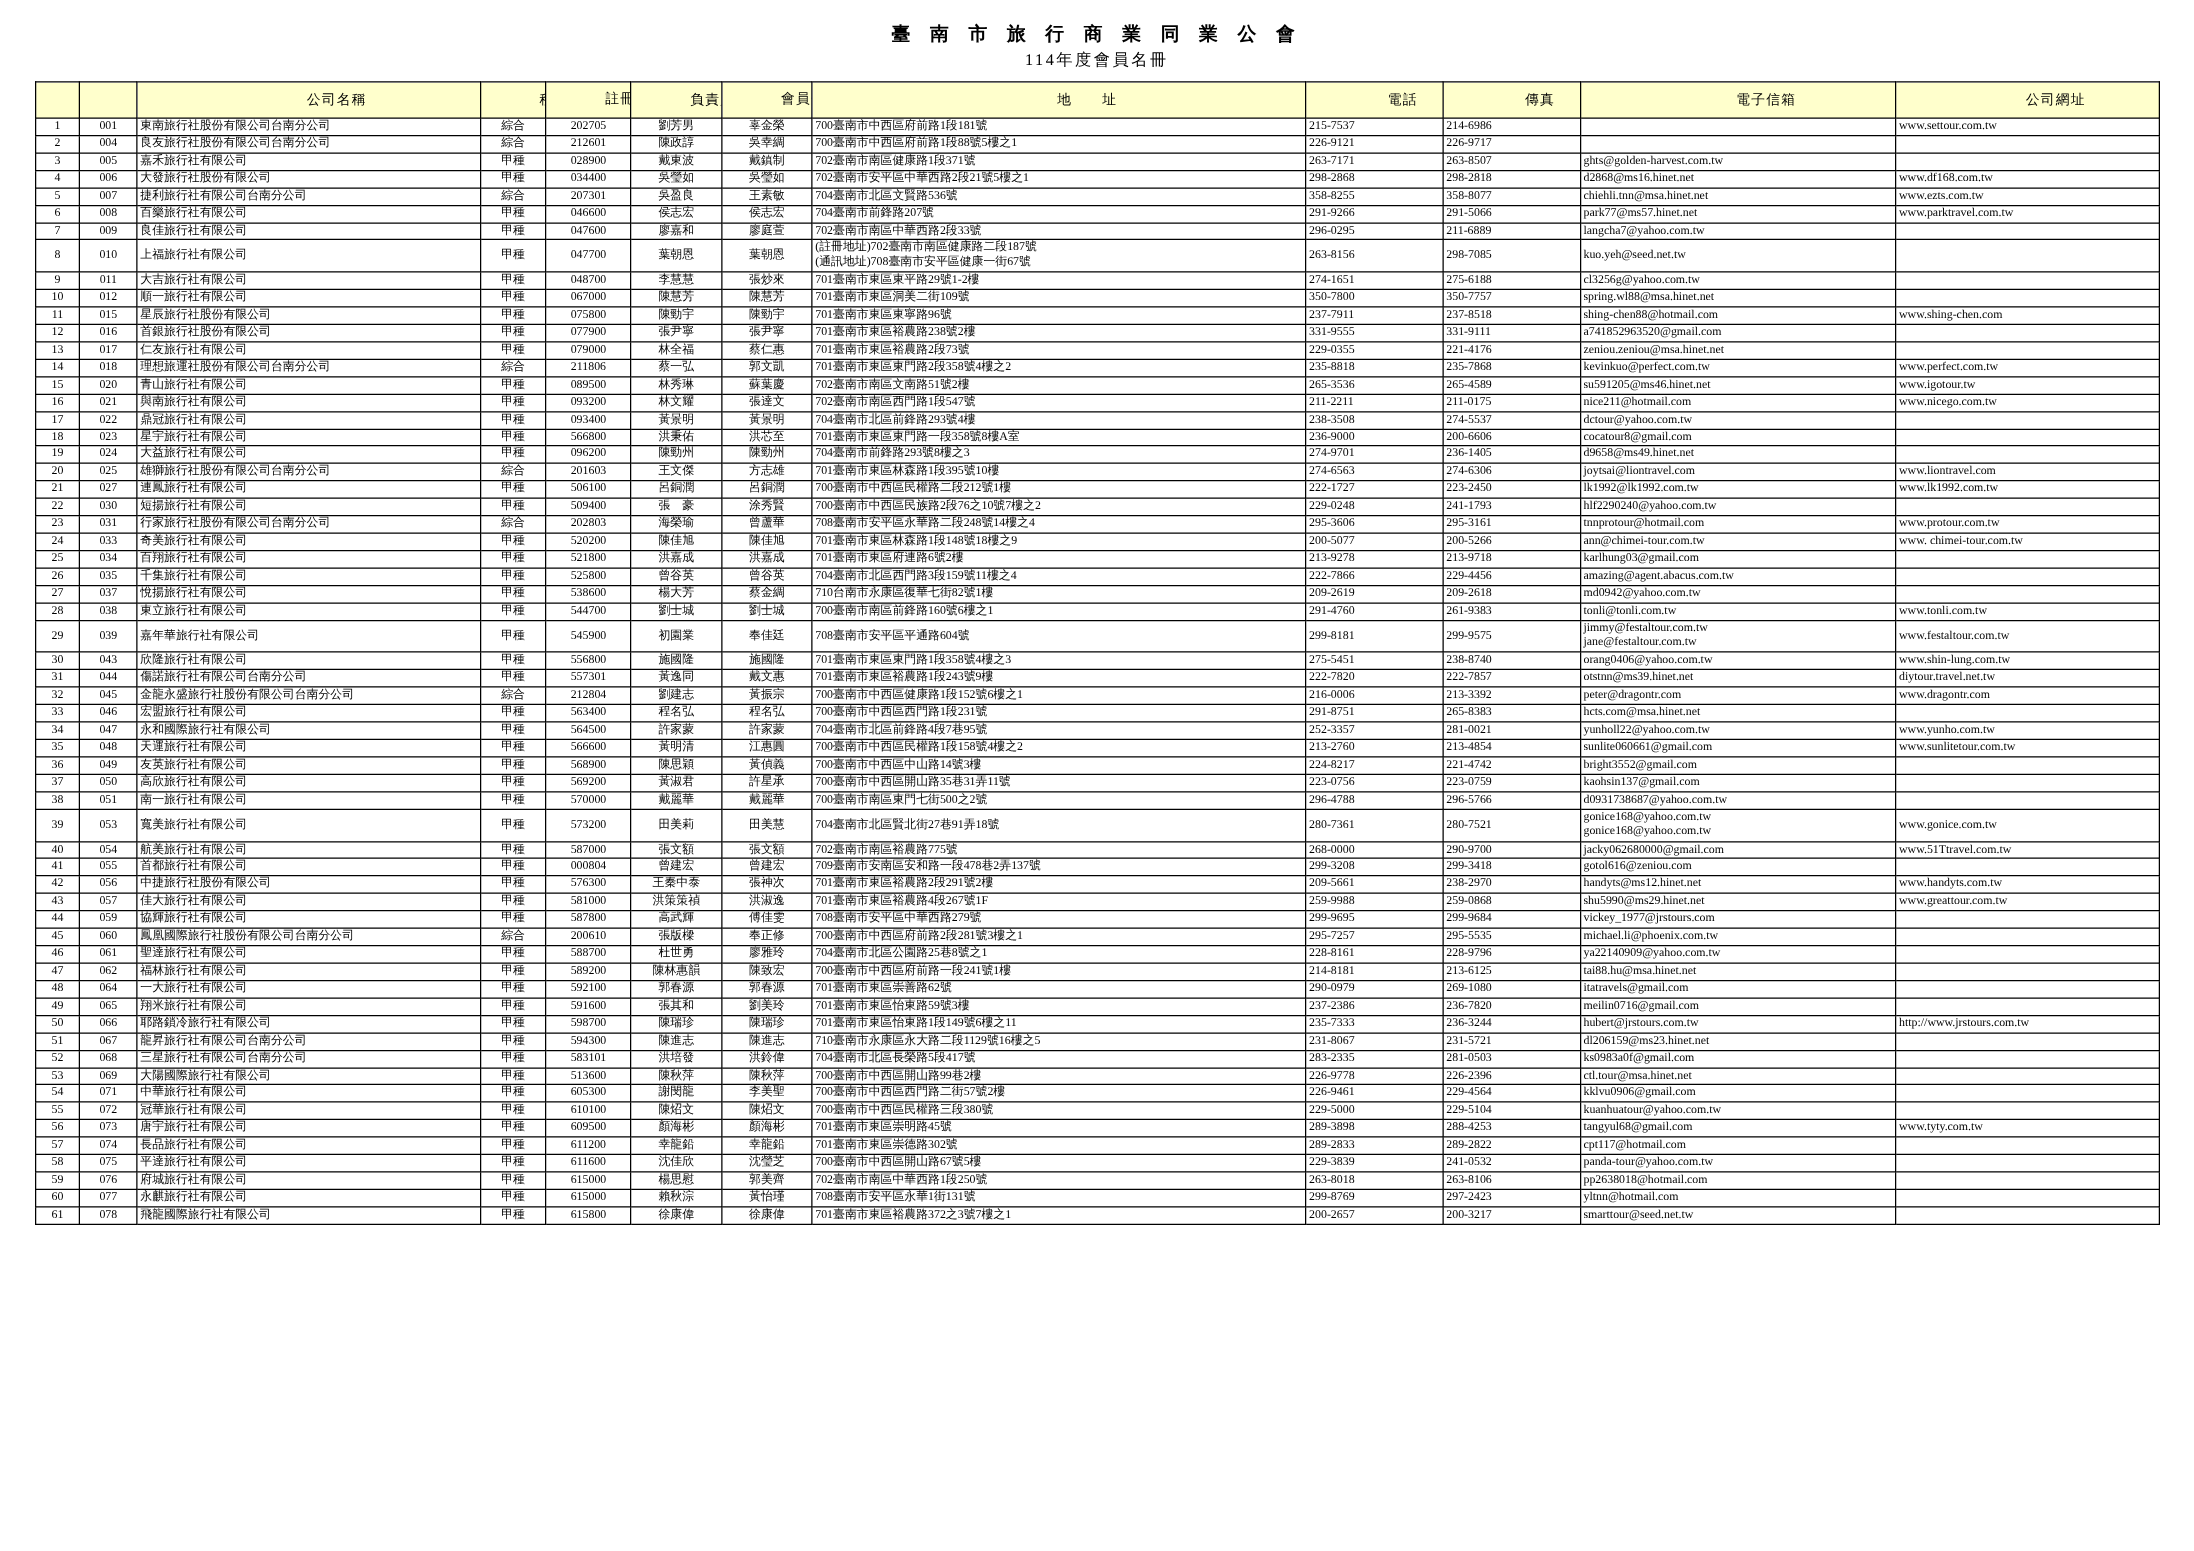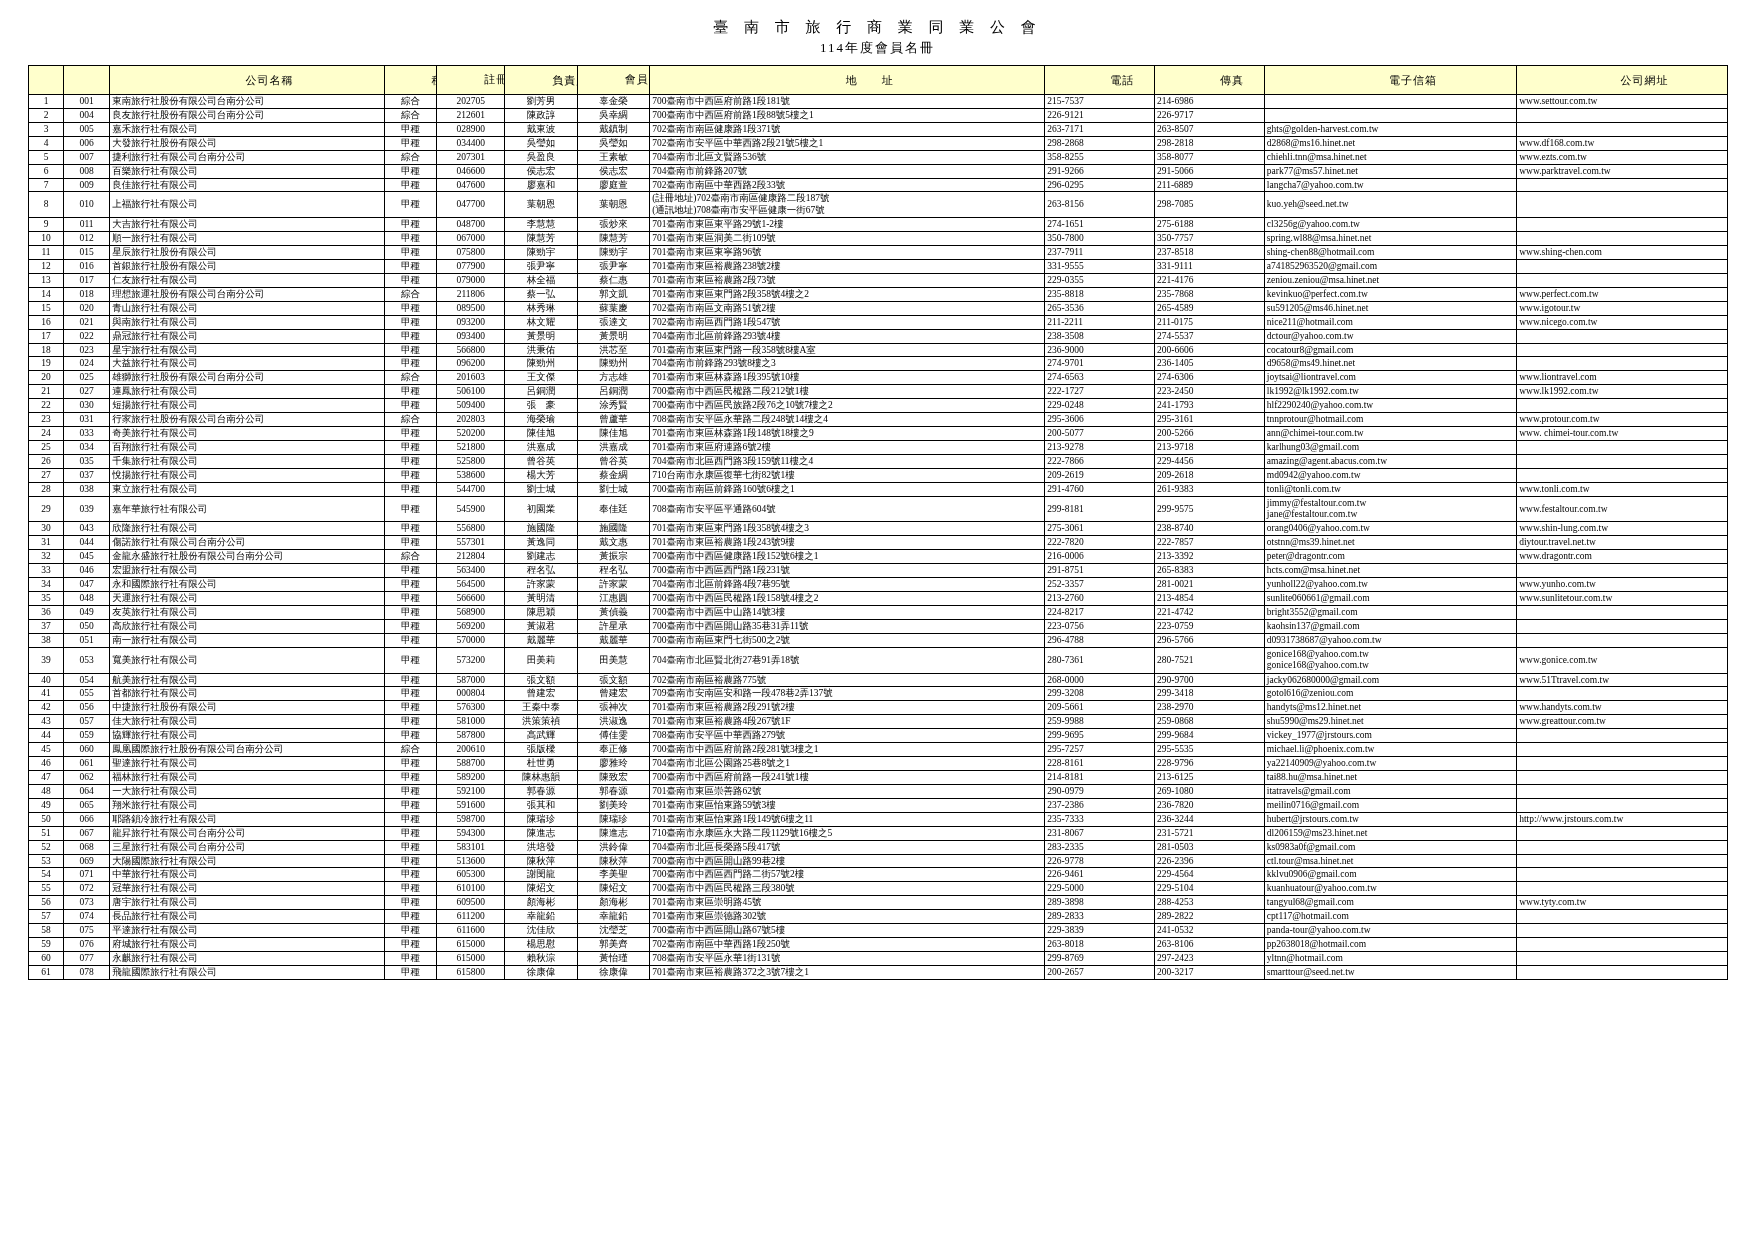--- a/index.html
+++ b/index.html
@@ -11,21 +11,21 @@
   .page{
     width:1755px;
     min-height:1241px;
     box-sizing:border-box;
     padding:14px 28px 10px 28px;
   }
   .doc-title{
     text-align:center;
     font-size:15px;
     letter-spacing:6px;
-    font-weight:normal;
+    font-weight:bold;
     margin:4px 0 2px 0;
   }
   .doc-subtitle{
     text-align:center;
     font-size:13px;
     letter-spacing:2px;
     margin:0 0 8px 0;
   }
   table.roster{
     border-collapse:collapse;
@@ -517,21 +517,21 @@
         </tr>
         <tr>
           <td class="num">30</td>
           <td class="num">043</td>
           <td class="l">欣隆旅行社有限公司</td>
           <td class="c">甲種</td>
           <td class="num">556800</td>
           <td class="c">施國隆</td>
           <td class="c">施國隆</td>
           <td class="l">701臺南市東區東門路1段358號4樓之3</td>
-          <td class="lat">275-3061</td>
+          <td class="lat">275-5451</td>
           <td class="lat">238-8740</td>
           <td class="lat">orang0406@yahoo.com.tw</td>
           <td class="lat">www.shin-lung.com.tw</td>
         </tr>
         <tr>
           <td class="num">31</td>
           <td class="num">044</td>
           <td class="l">傷諾旅行社有限公司台南分公司</td>
           <td class="c">甲種</td>
           <td class="num">557301</td>

